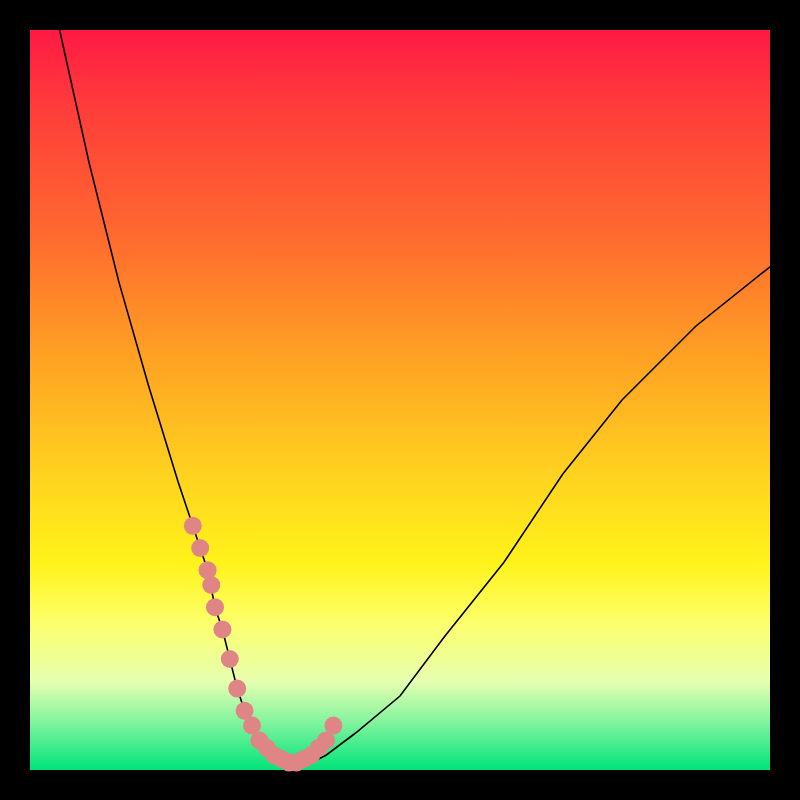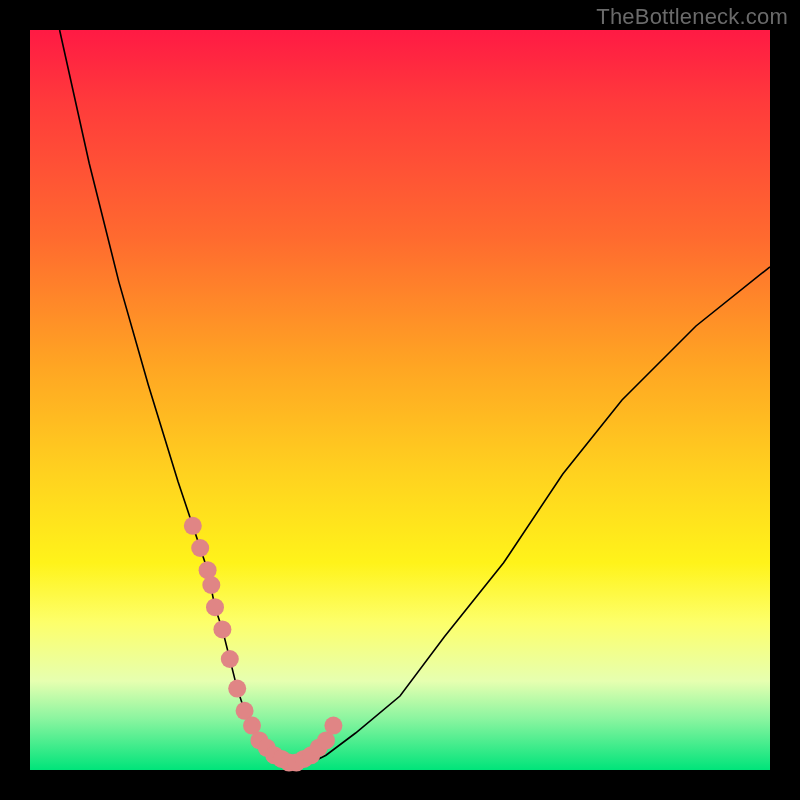--- a/index.html
+++ b/index.html
@@ -90,14 +90,13 @@
           <circle cx="266.4" cy="732.6" r="9"></circle>
           <circle cx="273.8" cy="728.9" r="9"></circle>
           <circle cx="281.2" cy="725.2" r="9"></circle>
           <circle cx="288.6" cy="717.8" r="9"></circle>
           <circle cx="296.0" cy="710.4" r="9"></circle>
           <circle cx="303.4" cy="695.6" r="9"></circle>
         </g>
     </svg>
 
   </div>
-  <div class="watermark">TheBottleneck.com</div>
 </div>
 
 </body></html>

